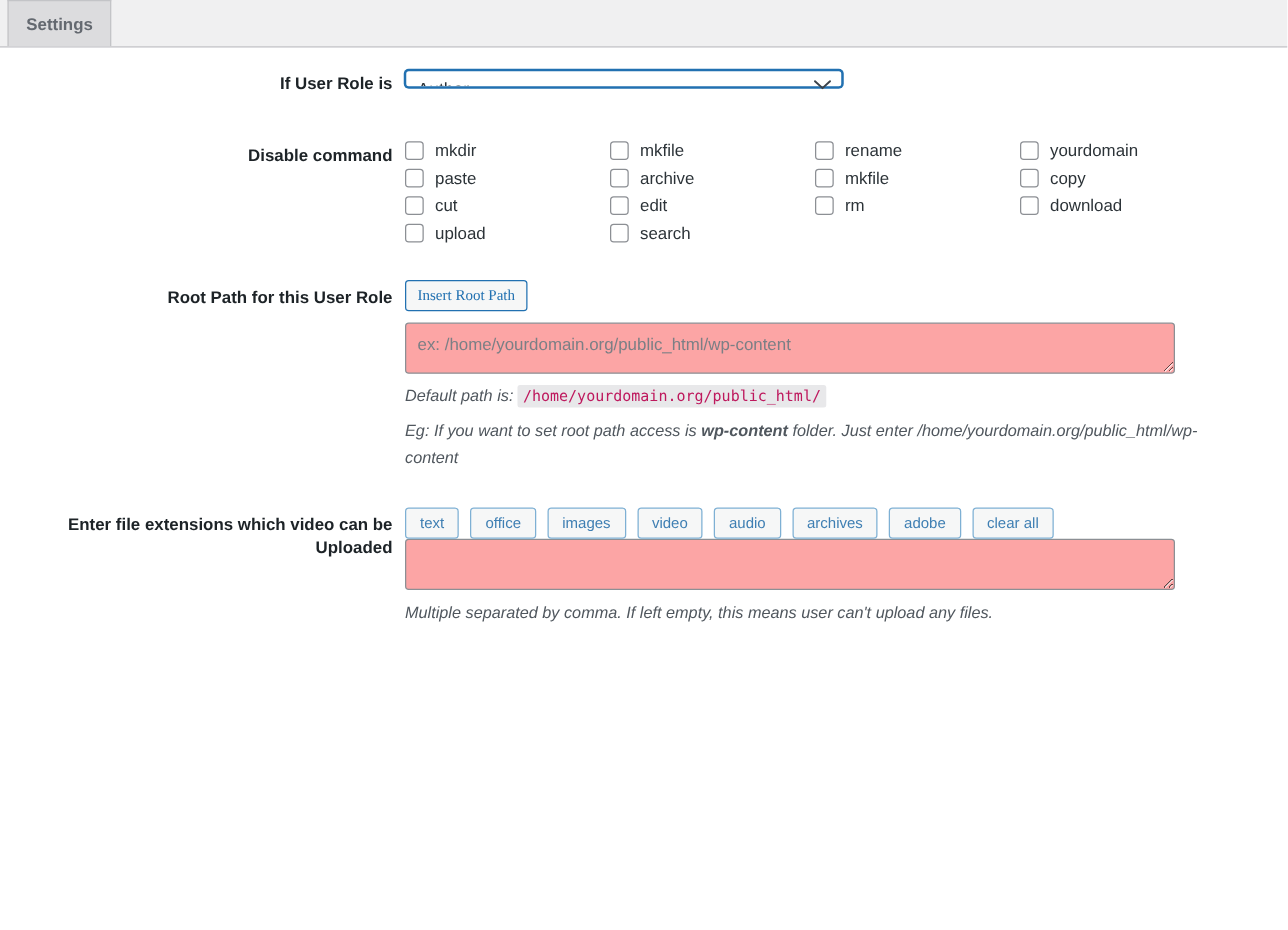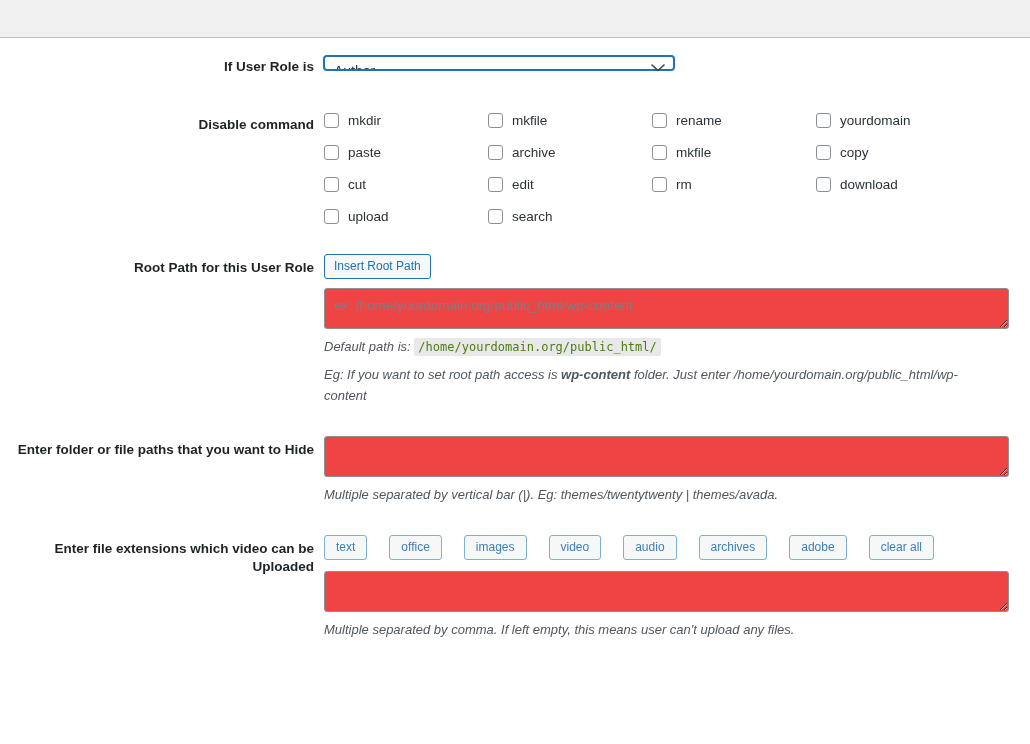--- a/index.html
+++ b/index.html
@@ -114,21 +114,21 @@
     transform: translateY(-50%);
     pointer-events: none;
     display: block;
     line-height: 0;
   }
 
   
   .cb-grid {
     display: grid;
     grid-template-columns: 164px 164px 164px 164px;
-    row-gap: 17px;
+    row-gap: 7px;
     margin-top: 2px;
   }
   .cb-item {
     display: flex;
     align-items: center;
     cursor: pointer;
     font-size: 13.5px;
     color: #2c3338;
   }
   .cb-box {
@@ -140,44 +140,44 @@
     border-radius: 3px;
     background: #fff;
     margin-right: 9px;
     cursor: pointer;
   }
   .cb-label { white-space: nowrap; }
 
   
   .btn-secondary {
     display: inline-block;
-    font-family: Liberation Sans, sans-serif;
+    font-family: Liberation Serif, serif;
     font-size: 12px;
     line-height: 1;
     padding: 5px 9px 6px;
     color: #2271b1;
     background: #f6f7f7;
     border: 1px solid #2271b1;
     border-radius: 3px;
     cursor: pointer;
     white-space: nowrap;
   }
 
   
   .ta {
     box-sizing: border-box;
     display: block;
-    width: 685px;
+    width: 616px;
     font-family: "Liberation Sans", sans-serif;
     font-size: 13.5px;
     color: #2c3338;
     padding: 7px 9px;
     border: 1px solid #8c8f94;
     border-radius: 3px;
-    background: #ef4444;
+    background: #fca5a5;
     resize: vertical;
     outline: none;
     line-height: 1.5;
   }
   .ta::placeholder { color: #7b7f85; opacity: 1; }
   .ta-rootpath { height: 41px; margin-top: 9px; }
   .ta-plain { height: 41px; }
 
   
   .desc {
@@ -189,28 +189,27 @@
     width: 660px;
   }
   .desc b { font-weight: bold; }
   code.path {
     font-family: "DejaVu Sans Mono", monospace;
     font-style: normal;
     font-size: 12px;
     background: #e8e8ea;
     padding: 2px 4px;
     border-radius: 2px;
-    color: #4d7c0f;
+    color: #be185d;
   }
 
   
   .chip-row {
     display: flex;
-    gap: 22px;
-    margin-bottom: 11px;
+    gap: 9px;
     flex-wrap: wrap;
   }
   .chip {
     font-family: "Liberation Sans", sans-serif;
     font-size: 12px;
     line-height: 1;
     padding: 5px 11px 6px;
     color: #3f7fb3;
     background: #f6f7f7;
     border: 1px solid #7eb0d4;
@@ -219,20 +218,23 @@
     white-space: nowrap;
   }
 
   
   .submit-row td { padding-top: 22px; }
 </style>
 </head>
 <body>
 
 <div class="tab-bar">
+  <div class="tab">
+    <span>Settings</span>
+  </div>
 </div>
 
 <div class="content">
 <table class="form-table">
   <tbody>
 
     <tr>
       <th>If User Role is</th>
       <td>
         <div class="role-select-wrap">
@@ -325,27 +327,20 @@
         <div class="desc">
           <span>Default path is:</span>
           <code class="path">/home/yourdomain.org/public_html/</code>
         </div>
         <div class="desc">
           <span>Eg: If you want to set root path access is </span><b>wp-content</b><span> folder. Just enter /home/yourdomain.org/public_html/wp-content</span>
         </div>
       </td>
     </tr>
 
-    <tr>
-      <th>Enter folder or file paths that you want to Hide</th>
-      <td>
-        <textarea class="ta ta-plain" style=""></textarea>
-        <div class="desc">Multiple separated by vertical bar (|). Eg: themes/twentytwenty | themes/avada.</div>
-      </td>
-    </tr>
 
 
     <tr>
       <th>Enter file extensions which video can be Uploaded</th>
       <td>
         <div class="chip-row">
           <button class="chip">text</button>
           <button class="chip">office</button>
           <button class="chip">images</button>
           <button class="chip">video</button>

